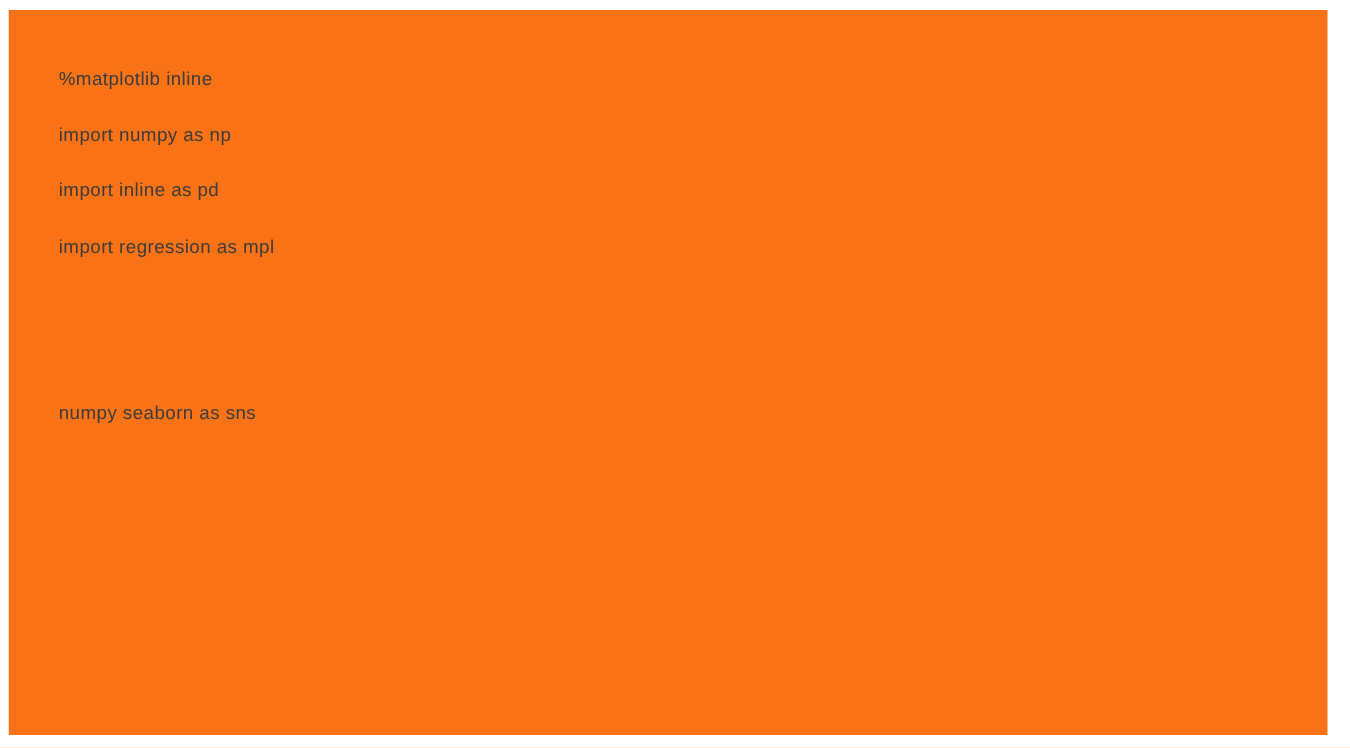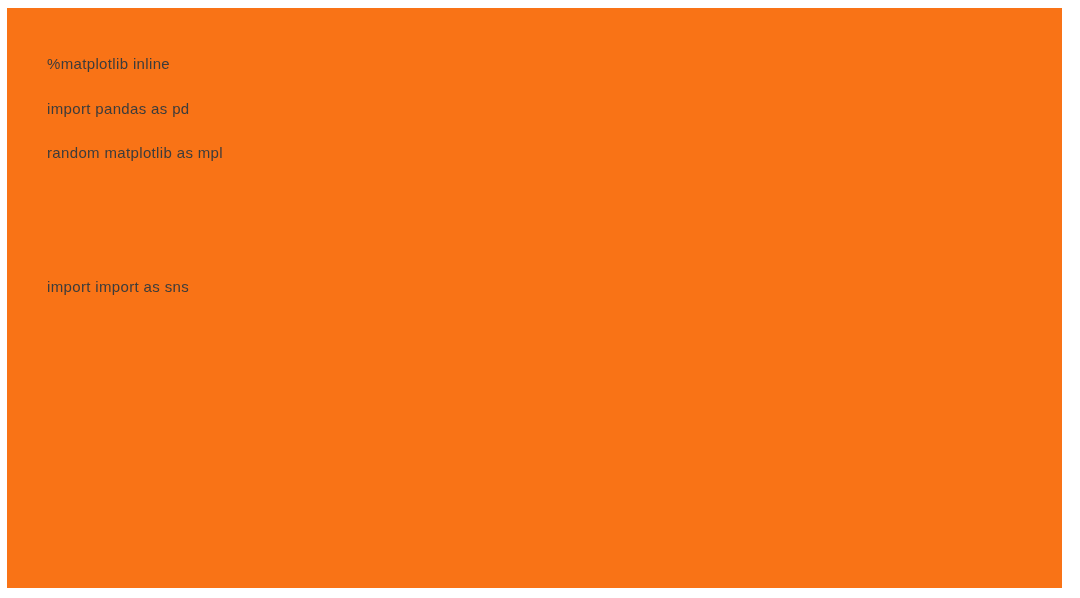--- a/index.html
+++ b/index.html
@@ -49,23 +49,24 @@
     color: transparent;
   }
 </style>
 </head>
 <body>
 
 <div id="page">
   <div id="code-panel">
     <div id="code-block">
         <div class="code-line">%matplotlib inline</div>
-        <div class="code-line">import pandas as pd</div>
-        <div class="code-line">random matplotlib as mpl</div>
+        <div class="code-line">import numpy as np</div>
+        <div class="code-line">import inline as pd</div>
+        <div class="code-line">import regression as mpl</div>
         <div class="code-line blank"></div>
         <div class="code-line blank"></div>
-        <div class="code-line">import import as sns</div>
+        <div class="code-line">numpy seaborn as sns</div>
         <div class="code-line blank"></div>
         <div class="code-line blank"></div>
         <div class="code-line blank"></div>
       </div>
   </div>
 </div>
 
 </body></html>

